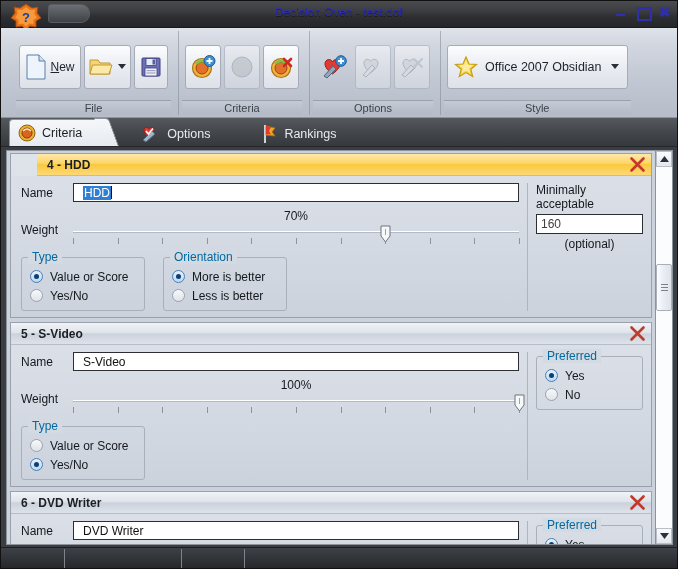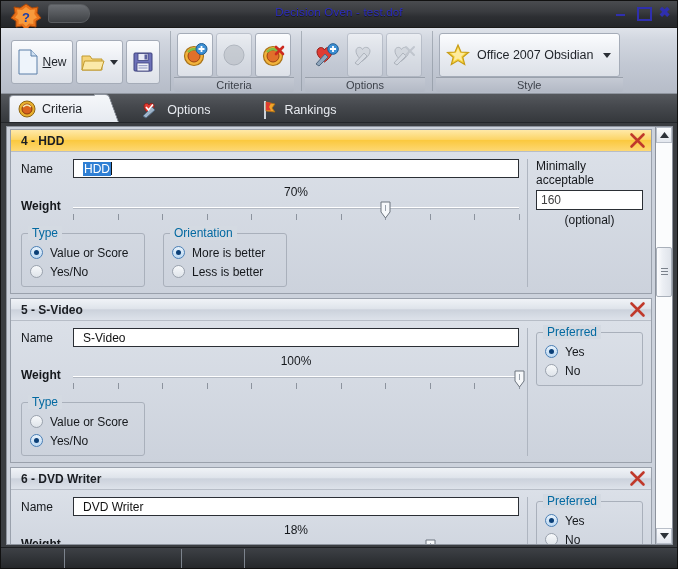--- a/index.html
+++ b/index.html
@@ -58,27 +58,27 @@
     content:""; position:absolute; left:1px; top:1px; width:11px; height:10px;
     border:2px solid #2f2fae;
   }
   .wbtn.close {
     color:#2f2fae; font-size:14px; line-height:13px; text-align:center;
     font-weight:bold;
   }
 
   
   .ribbon {
-    height: 66px;
+    height: 90px;
     flex: 0 0 auto;
     background: linear-gradient(180deg,#dfe3ea 0%,#d2d7e0 18%,#c3c9d4 55%,#b6bcc8 100%);
     border-bottom: 1px solid #8f959f;
     display: flex;
     align-items: stretch;
-    padding: 3px 2px 2px 4px;
+    padding: 3px 2px 2px 12px;
     position: relative;
   }
   .rgroup {
     position: relative;
     display: flex; flex-direction: column;
     margin-right: 4px;
     padding: 0 3px;
   }
   .rgroup + .rgroup { border-left: 1px solid rgba(130,138,150,.55); }
   .rg-items {
@@ -198,20 +198,21 @@
     display: flex; align-items: center;
     padding: 0 4px 0 10px;
     font-weight: bold;
     font-size: 12px;
     color: #1b1e23;
     position: relative;
     border-bottom: 1px solid #b7bdc7;
   }
   .panel-head.gold {
     background: linear-gradient(180deg,#ffe9a8 0%,#fcd568 45%,#fbc93f 50%,#fdd874 100%);
+    margin-left: 26px;
   }
   .panel-head.silver {
     background: linear-gradient(180deg,#f0f3f7 0%,#dfe4eb 45%,#ccd2dc 52%,#dde2ea 100%);
   }
   .panel-head .title { flex: 1 1 auto; }
   .close-x {
     width: 20px; height: 18px;
     display: flex; align-items: center; justify-content: center;
   }
   .panel-body {
@@ -236,21 +237,21 @@
     font-size: 12px; color: #111;
   }
   .txtbox .sel {
     background: #2f7fd4; color:#fff; padding: 0 1px;
   }
   .txtbox .caret {
     display:inline-block; width:1px; height:13px; background:#111; margin-left:0px;
   }
 
   .weight-wrap { margin-top: 7px; display:flex; align-items:flex-start; gap:10px; }
-  .weight-lbl { padding-top: 14px; font-weight: bold; }
+  .weight-lbl { padding-top: 14px; }
   .slider-col { flex: 1 1 auto; min-width: 0; }
   .slider-val {
     text-align: center; font-size: 12px; color:#15181c;
     height: 14px; line-height: 14px;
   }
   .slider {
     position: relative; height: 26px; margin-top: 2px;
   }
   .slider-track {
     position: absolute; left: 0; right: 0; top: 6px;
@@ -399,20 +400,21 @@
           <svg class="icon" width="22" height="22" viewBox="0 0 22 22">
             <rect x="2" y="2" width="18" height="18" rx="1" fill="#6d71b8" stroke="#3e427e" stroke-width="1"></rect>
             <rect x="6" y="2.5" width="10" height="7" fill="#e8eaf6" stroke="#3e427e" stroke-width=".8"></rect>
             <rect x="12.5" y="3.5" width="2.5" height="5" fill="#5a5f9e"></rect>
             <rect x="5" y="12" width="12" height="8" fill="#f0f1f8" stroke="#3e427e" stroke-width=".8"></rect>
             <rect x="6.5" y="14" width="9" height="1.2" fill="#9ea3c9"></rect>
             <rect x="6.5" y="16.4" width="9" height="1.2" fill="#9ea3c9"></rect>
           </svg>
         </div>
       </div>
+      <div class="rg-label">File</div>
     </div>
 
     <div class="rgroup">
       <div class="rg-items">
         <div class="rbtn framed" style="min-width:32px;">
           <svg class="icon" width="26" height="26" viewBox="0 0 26 26">
             <circle cx="12" cy="14" r="9.5" fill="#f2b33c" stroke="#a9741a" stroke-width="1.2"></circle>
             <circle cx="12" cy="14" r="6" fill="#e0702a" stroke="#9d4512" stroke-width="1"></circle>
             <path d="M6 10 Q12 4 18 10" fill="none" stroke="#7ec04a" stroke-width="2.4"></path>
             <circle cx="19.5" cy="7" r="5.5" fill="#3c8fd4" stroke="#1f5c92" stroke-width="1"></circle>

